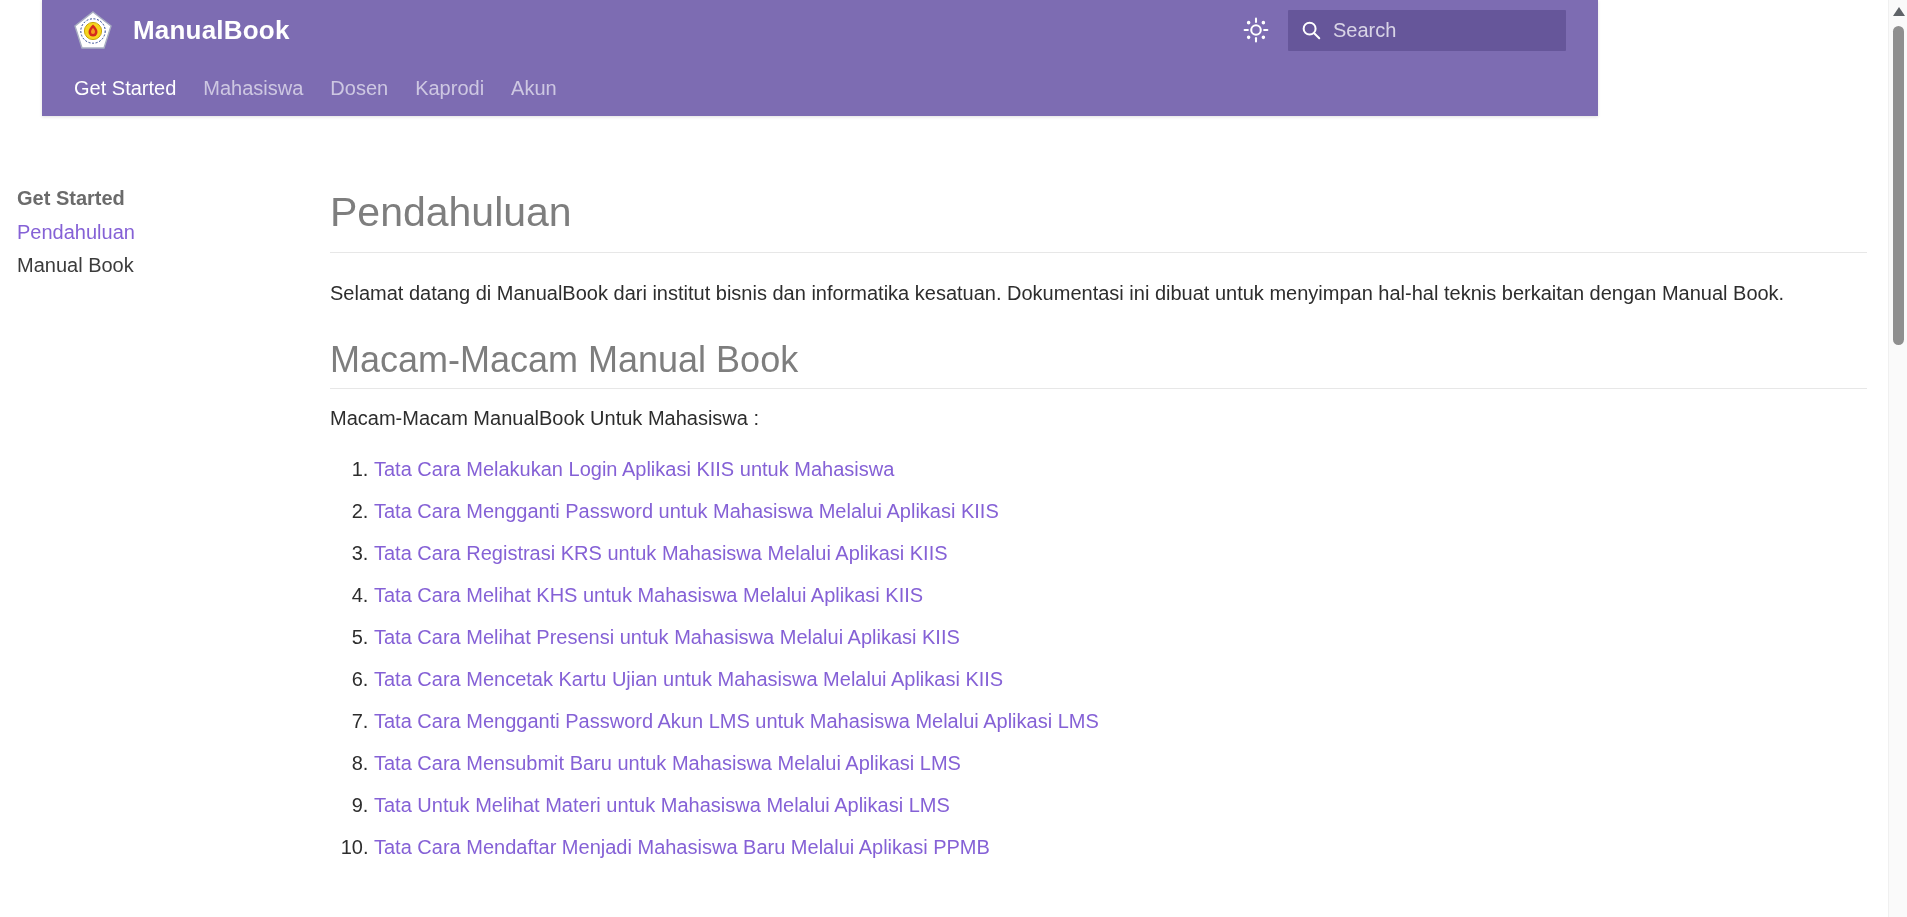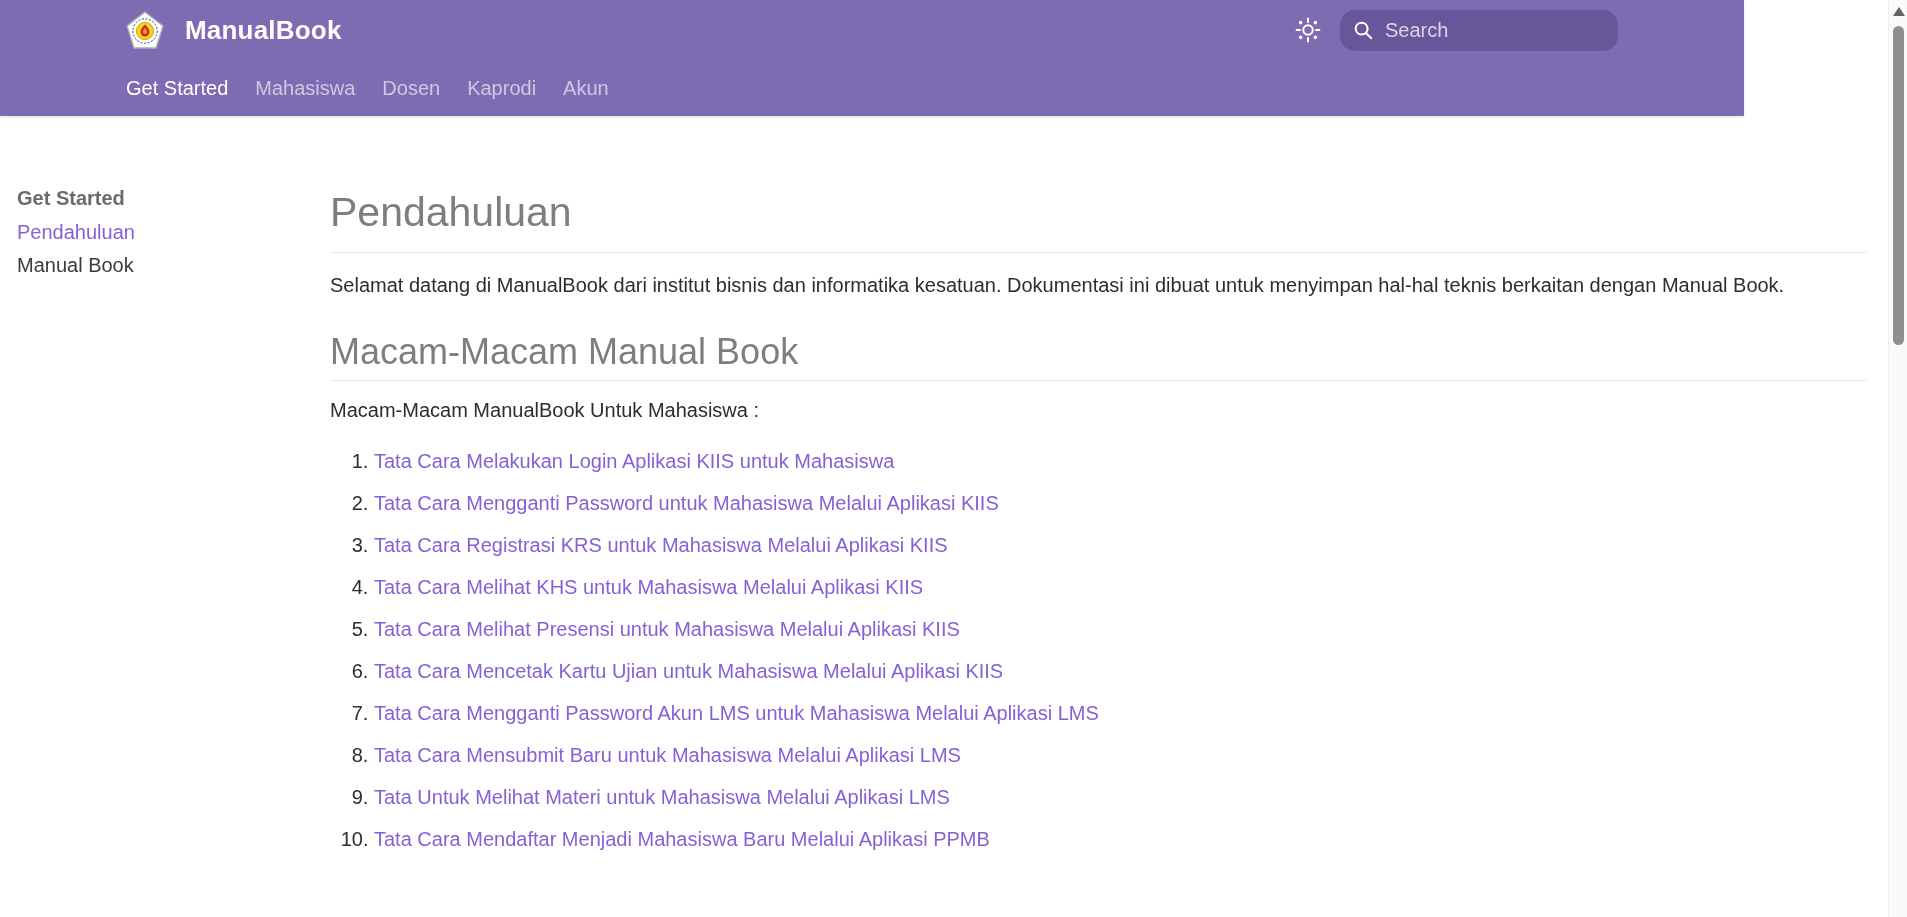--- a/index.html
+++ b/index.html
@@ -8,47 +8,47 @@
     --link:#8561d6;
     --heading:#7e7e7e;
     --text:#2d2d2d;
   }
   *{box-sizing:border-box;margin:0;padding:0;}
   html,body{width:1907px;height:917px;overflow:hidden;}
   body{font-family:"Liberation Sans", sans-serif;background:#ffffff;color:var(--text);}
   .page{position:relative;width:1907px;height:917px;}
 
   
-  .navbar{width:1744px;height:116px;background:var(--header_bg);box-shadow:0 1px 3px rgba(0,0,0,0.12);}
+  .navbar{width:1556px;height:116px;background:var(--header_bg);box-shadow:0 1px 3px rgba(0,0,0,0.12);margin-left:42px;}
   .navbar-inner{width:1492px;margin:0 auto;height:100%;display:flex;flex-direction:column;}
   .navbar-top{height:60px;display:flex;align-items:center;}
   .brand{display:flex;align-items:center;gap:21px;text-decoration:none;cursor:pointer;}
   .brand-logo{width:38px;height:39px;display:block;}
   .brand-title{font-size:26px;font-weight:700;color:#ffffff;letter-spacing:.2px;}
   .navbar-right{margin-left:auto;display:flex;align-items:center;gap:16px;}
   .theme-toggle{background:none;border:none;cursor:pointer;width:32px;height:32px;display:flex;align-items:center;justify-content:center;}
-  .searchbox{display:flex;align-items:center;background:var(--search_bg);border-radius:15px;width:278px;height:41px;padding:0 12px;}
+  .searchbox{display:flex;align-items:center;background:var(--search_bg);border-radius:1px;width:278px;height:41px;padding:0 12px;}
   .searchbox svg{flex:0 0 auto;margin-right:11px;}
   .searchbox input{background:transparent;border:none;outline:none;color:#ffffff;font-size:20px;width:100%;font-family:"Liberation Sans", sans-serif;}
   .searchbox input::placeholder{color:rgba(255,255,255,0.75);}
   .navbar-tabs{height:56px;display:flex;align-items:center;gap:27px;}
   .nav-link{font-size:20px;font-weight:500;color:rgba(255,255,255,0.62);text-decoration:none;cursor:pointer;}
   .nav-link.active{color:#ffffff;}
 
   
   .doc-layout{display:flex;width:1888px;}
   .sidebar{width:300px;flex:0 0 300px;padding:71px 10px 0 17px;}
   .sidebar-label{font-size:20px;font-weight:700;color:#6b6b6b;margin-bottom:12px;line-height:22px;}
   .sidebar-link{display:block;font-size:20px;line-height:22px;margin-bottom:11px;color:#3b3b3b;text-decoration:none;cursor:pointer;}
   .sidebar-link.active{color:var(--link);}
 
   .content{flex:1;padding:74px 21px 0 30px;}
   .content h1{font-size:41px;font-weight:400;color:var(--heading);line-height:1.1;margin:0 0 17px;}
   .content hr{border:none;border-top:1px solid #e7e7e7;height:0;}
-  .intro{font-size:20px;color:var(--text);margin-top:20px;line-height:1.2;}
+  .intro{font-size:20px;color:var(--text);margin-top:28px;line-height:1.2;}
   .content h2{font-size:36px;font-weight:400;color:var(--heading);line-height:1.15;margin:34px 0 8px;}
   .subsection-title{font-size:20px;font-weight:700;color:#222222;margin-top:36px;line-height:1.2;}
   .subsection-intro{font-size:20px;color:var(--text);margin-top:17px;line-height:1.2;}
   ol.doc-list{margin:18px 0 0;padding-left:44px;}
   ol.doc-list li{font-size:20px;line-height:42px;color:var(--text);}
   ol.doc-list a{color:var(--link);text-decoration:none;cursor:pointer;}
 
   
   .scrollbar{position:absolute;top:0;right:0;width:19px;height:917px;background:#fafafa;border-left:1px solid #f0f0f0;}
   .scroll-arrow-up{position:absolute;top:7px;left:4px;width:0;height:0;border-left:6px solid transparent;border-right:6px solid transparent;border-bottom:9px solid #5f6368;cursor:pointer;}

